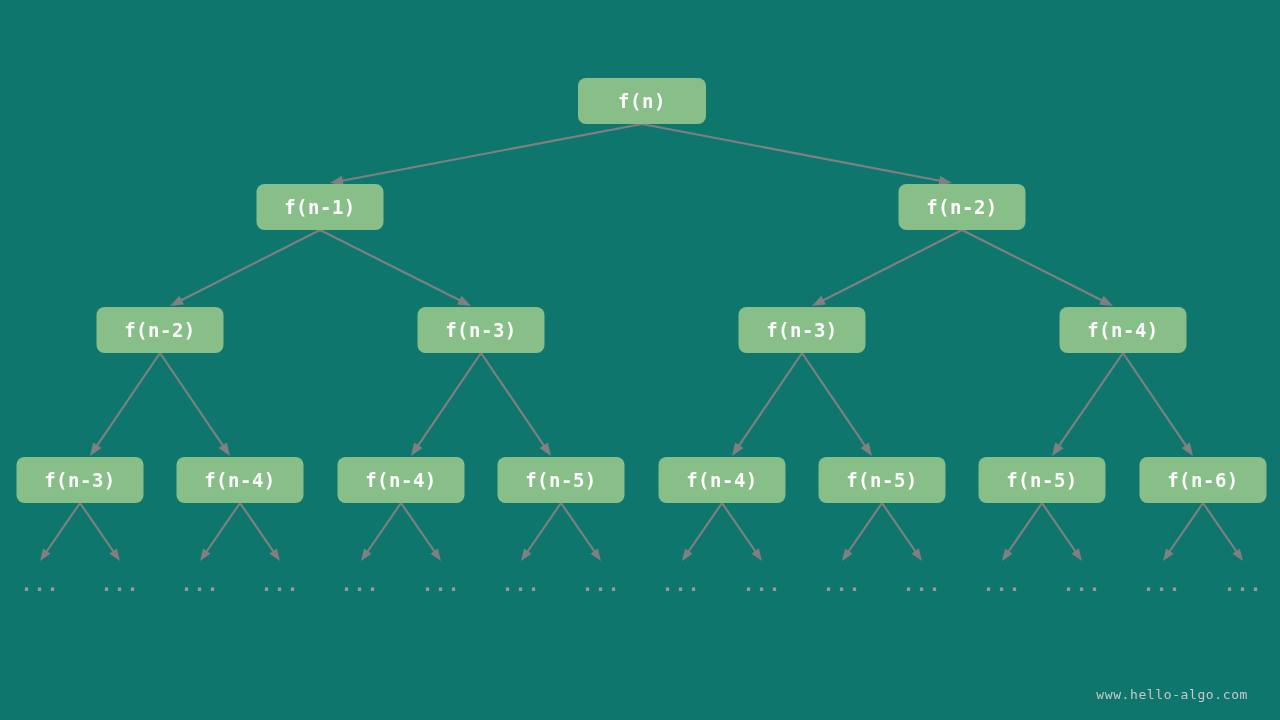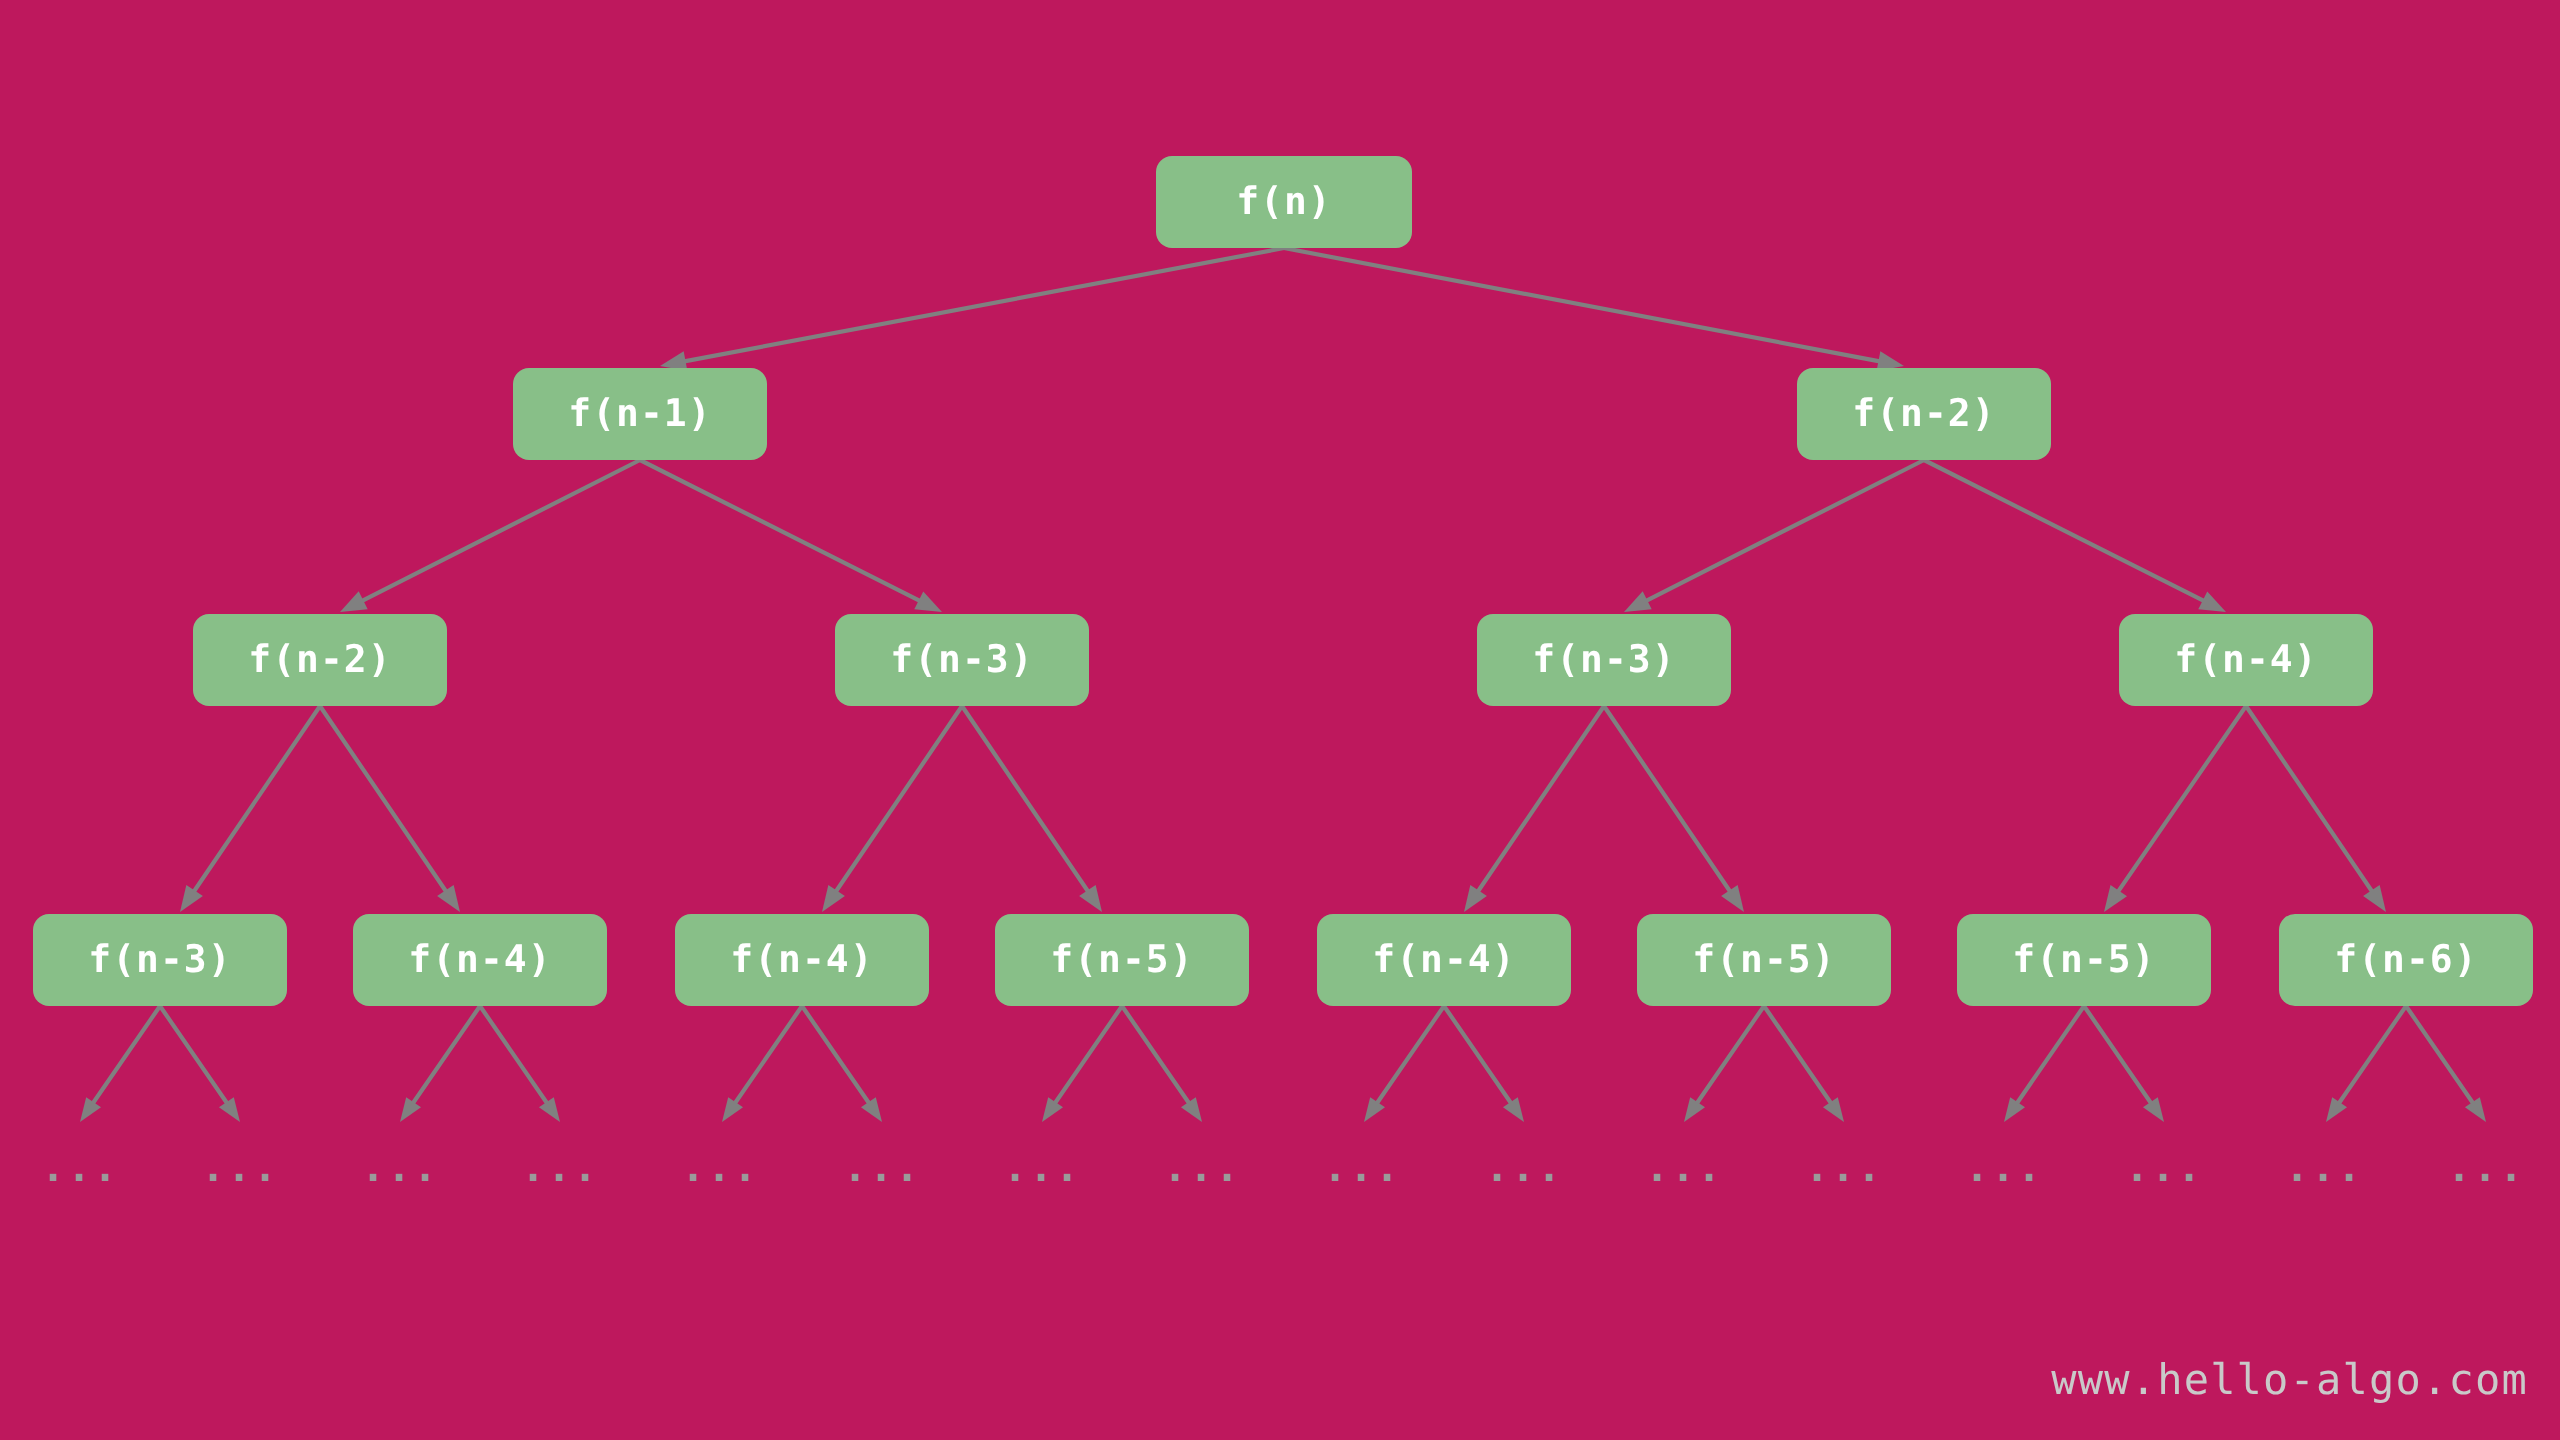--- a/index.html
+++ b/index.html
@@ -10,21 +10,21 @@
   body {
     width: 1280px;
     height: 720px;
     overflow: hidden;
     font-family: "DejaVu Sans Mono", monospace;
   }
   #stage {
     position: relative;
     width: 1280px;
     height: 720px;
-    background: #be185d;
+    background: #0f766e;
   }
   #tree-svg {
     position: absolute;
     left: 0;
     top: 0;
     width: 1280px;
     height: 720px;
     display: block;
   }
   .node-rect {
@@ -52,25 +52,25 @@
     fill: #9a9a9a;
     font-family: "DejaVu Sans Mono", monospace;
     font-size: 20px;
     font-weight: bold;
     text-anchor: middle;
     dominant-baseline: middle;
     letter-spacing: 1px;
   }
   .watermark {
     position: absolute;
-    right: 16px;
+    right: 32px;
     bottom: 18px;
     color: #c9c9c9;
     font-family: "DejaVu Sans Mono", monospace;
-    font-size: 21px;
+    font-size: 13px;
     letter-spacing: 0.6px;
     white-space: nowrap;
   }
 </style>
 </head>
 <body>
 
 <div id="stage">
   <svg id="tree-svg" viewBox="0 0 1280 720" xmlns="http://www.w3.org/2000/svg">
     <g id="edge-layer">

